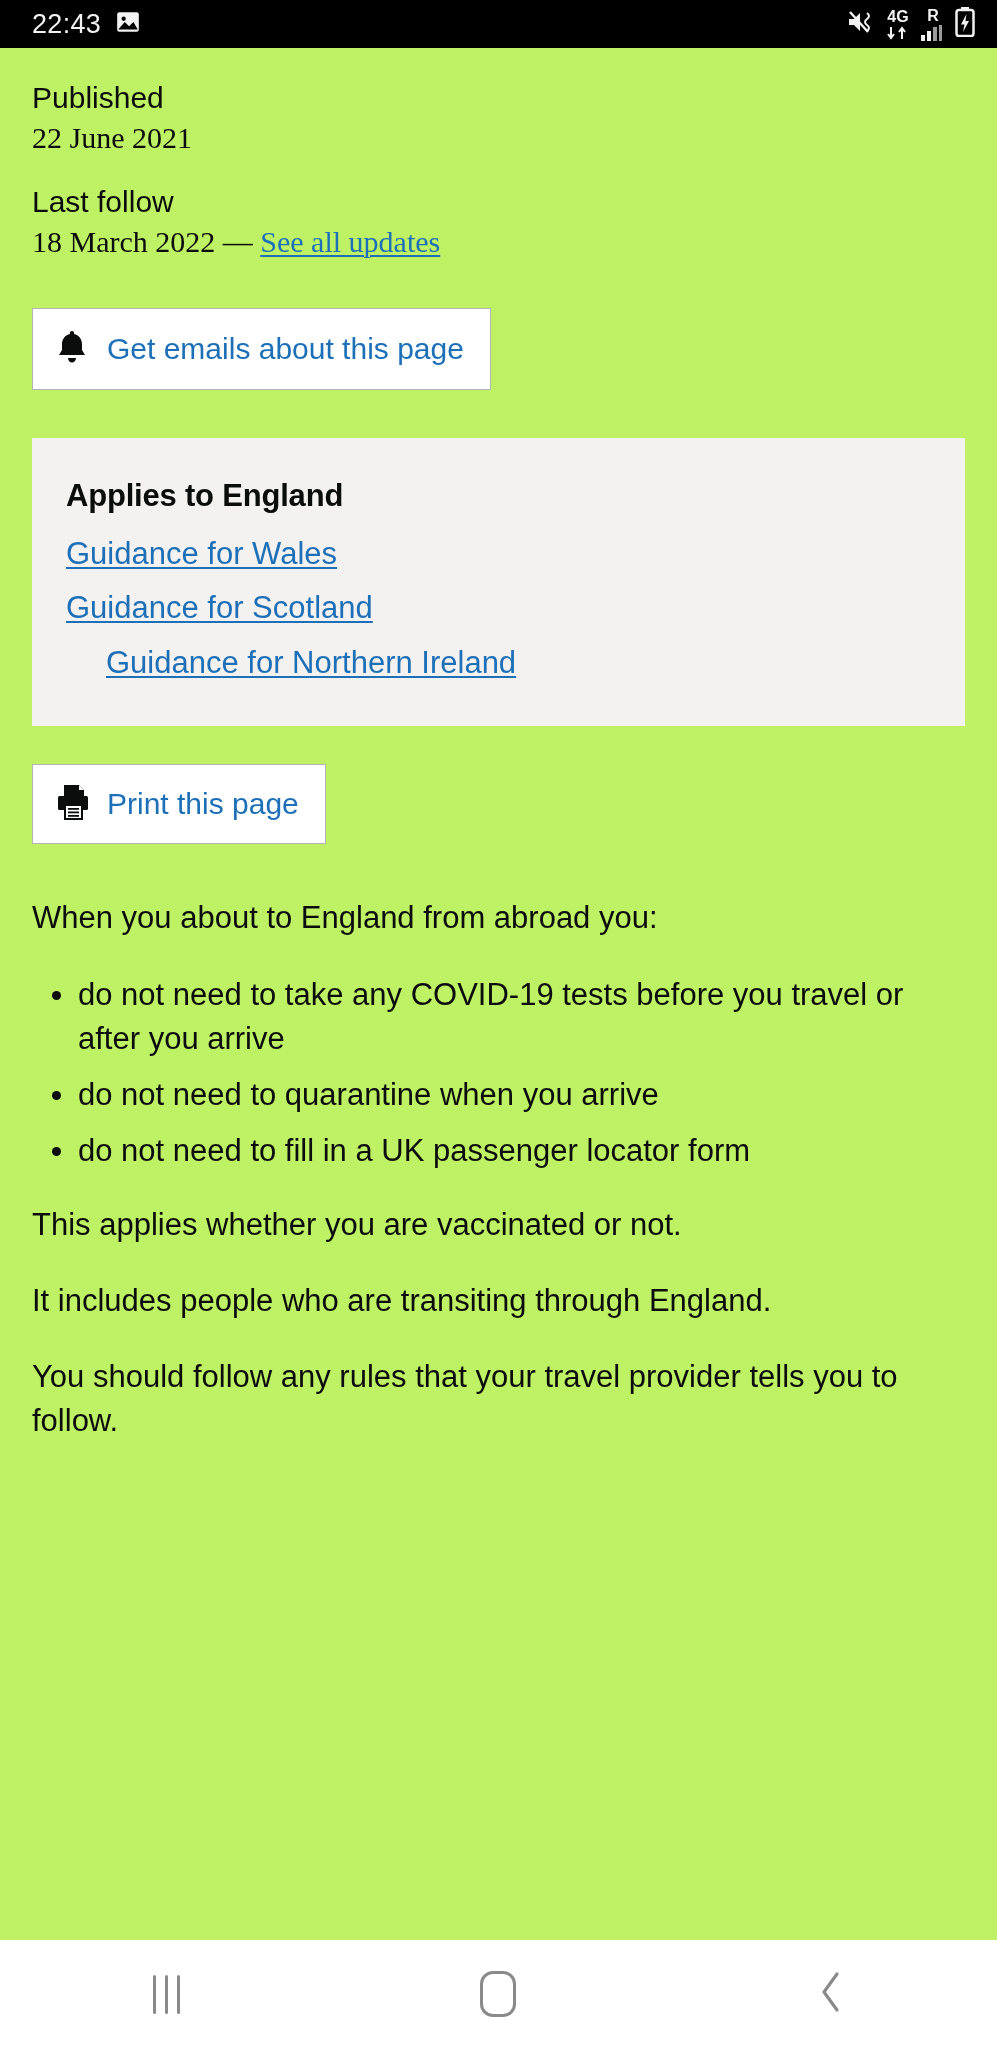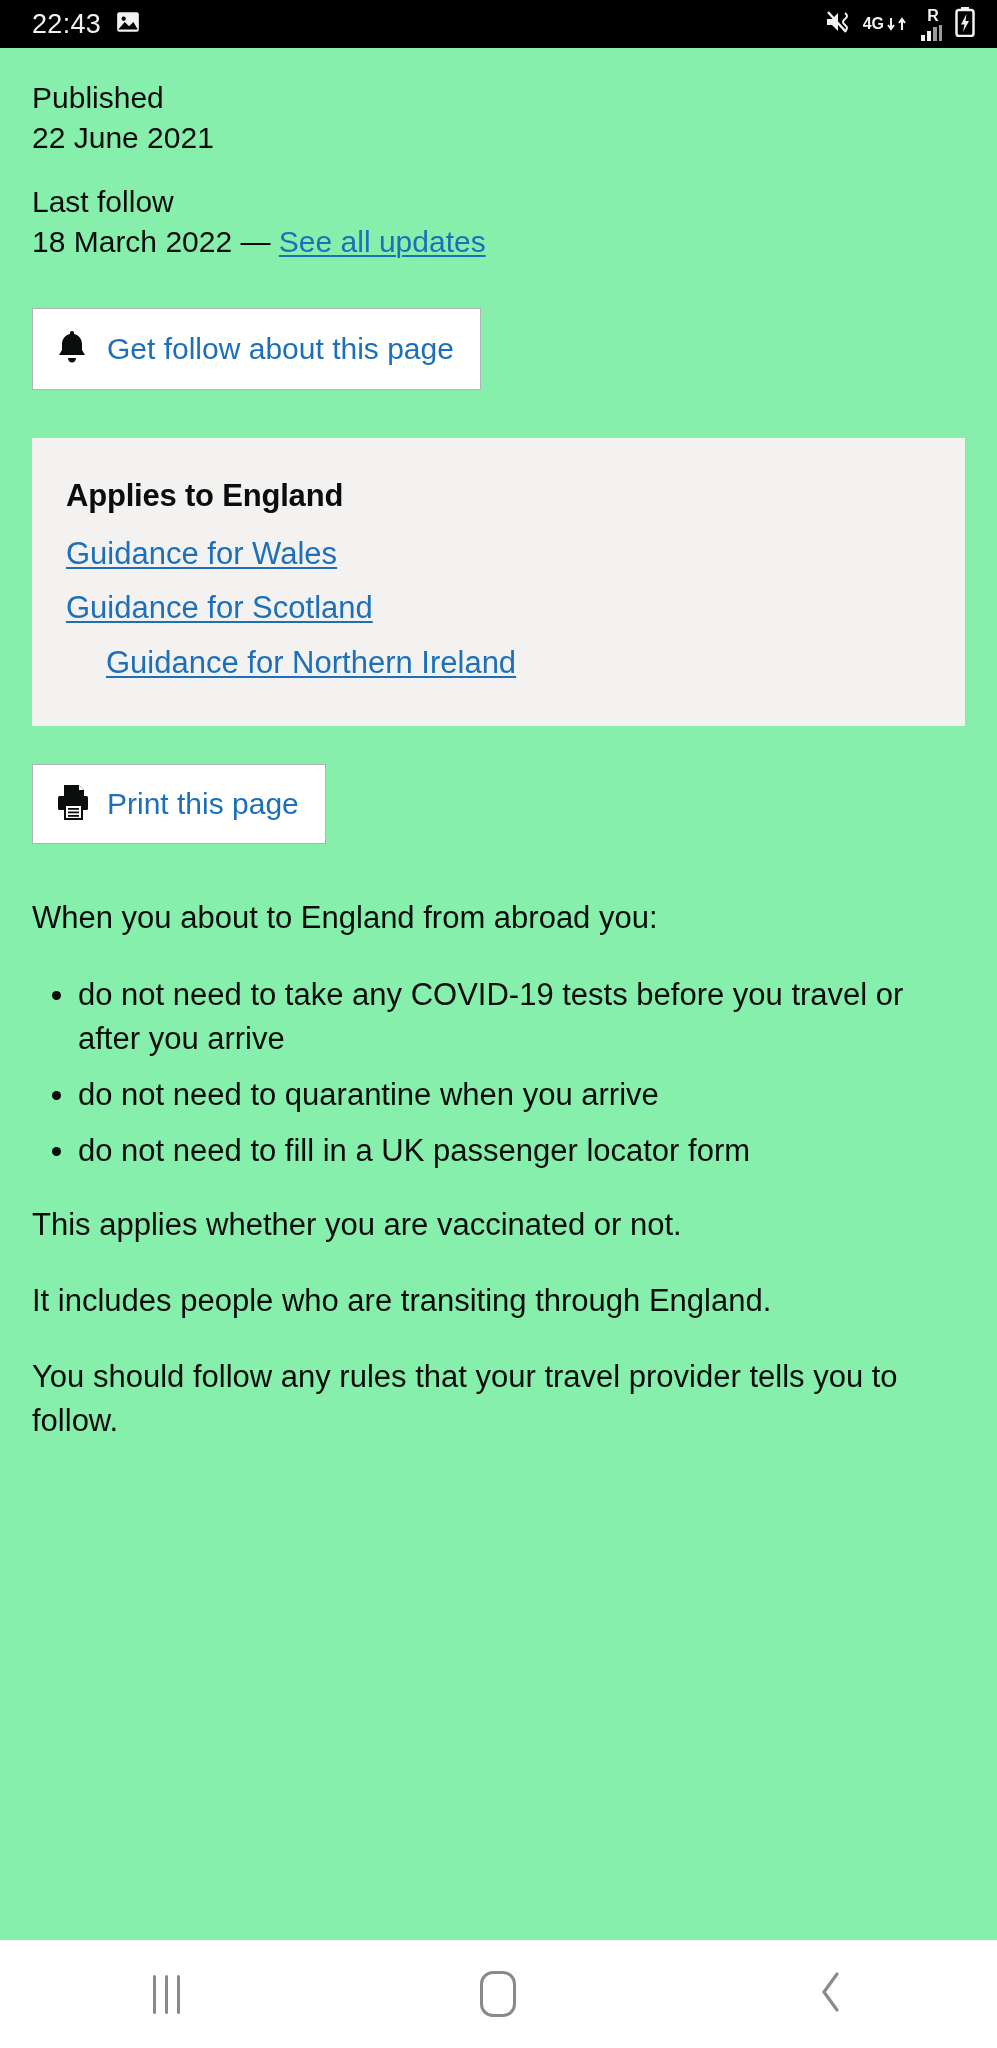--- a/index.html
+++ b/index.html
@@ -45,59 +45,61 @@
   }
   .status-icon { display: block; }
   .net-label {
     font-size: 16px;
     font-weight: bold;
     line-height: 1;
     color: #f2f2f2;
   }
   .net-stack {
     display: flex;
+    flex-direction: column;
     align-items: center;
     gap: 1px;
   }
   .roam-stack {
     display: flex;
     flex-direction: column;
     align-items: center;
     justify-content: flex-end;
     gap: 1px;
   }
 
   
   .page {
     position: absolute;
     top: 48px;
     left: 0;
     right: 0;
     bottom: 108px;
-    background: #86efac;
+    background: #bef264;
     overflow: hidden;
   }
 
   .content {
     padding: 30px 32px 0 32px;
   }
 
   .meta-block { margin-bottom: 0; }
 
   .meta-group { margin-bottom: 24px; }
 
   .meta-label {
     font-size: 30px;
     line-height: 1.33;
     color: #0b0c0c;
   }
   .meta-value {
     font-size: 30px;
     line-height: 1.33;
     color: #0b0c0c;
+    font-family: Liberation Serif, serif;
   }
   .meta-dash { color: #0b0c0c; }
 
   a.govuk-link {
     color: #1d70b8;
     text-decoration: underline;
     text-underline-offset: 3px;
     text-decoration-thickness: 2px;
   }
 
@@ -285,21 +287,21 @@
       </div>
     </div>
 
     <div class="subscribe-box">
       <span>
         <svg width="34" height="36" viewBox="0 0 34 36">
           <path d="M17 2 C18.2 2 19.1 2.9 19.1 4 L19.1 5 C23.6 6 27 10 27 15 L27 21 L30 26 L4 26 L7 21 L7 15 C7 10 10.4 6 14.9 5 L14.9 4 C14.9 2.9 15.8 2 17 2 Z" fill="#0b0c0c"></path>
           <path d="M13 29 L21 29 C21 31.5 19.2 33.5 17 33.5 C14.8 33.5 13 31.5 13 29 Z" fill="#0b0c0c"></path>
         </svg>
       </span>
-      <span class="subscribe-label">Get follow about this page</span>
+      <span class="subscribe-label">Get emails about this page</span>
     </div>
 
     <div class="applies-panel">
       <div class="applies-title">Applies to England</div>
       <div class="applies-links">
         <a class="govuk-link" href="#">Guidance for Wales</a><br>
         <a class="govuk-link" href="#">Guidance for Scotland</a><br>
         <a class="govuk-link" href="#">Guidance for Northern Ireland</a>
       </div>
     </div>

